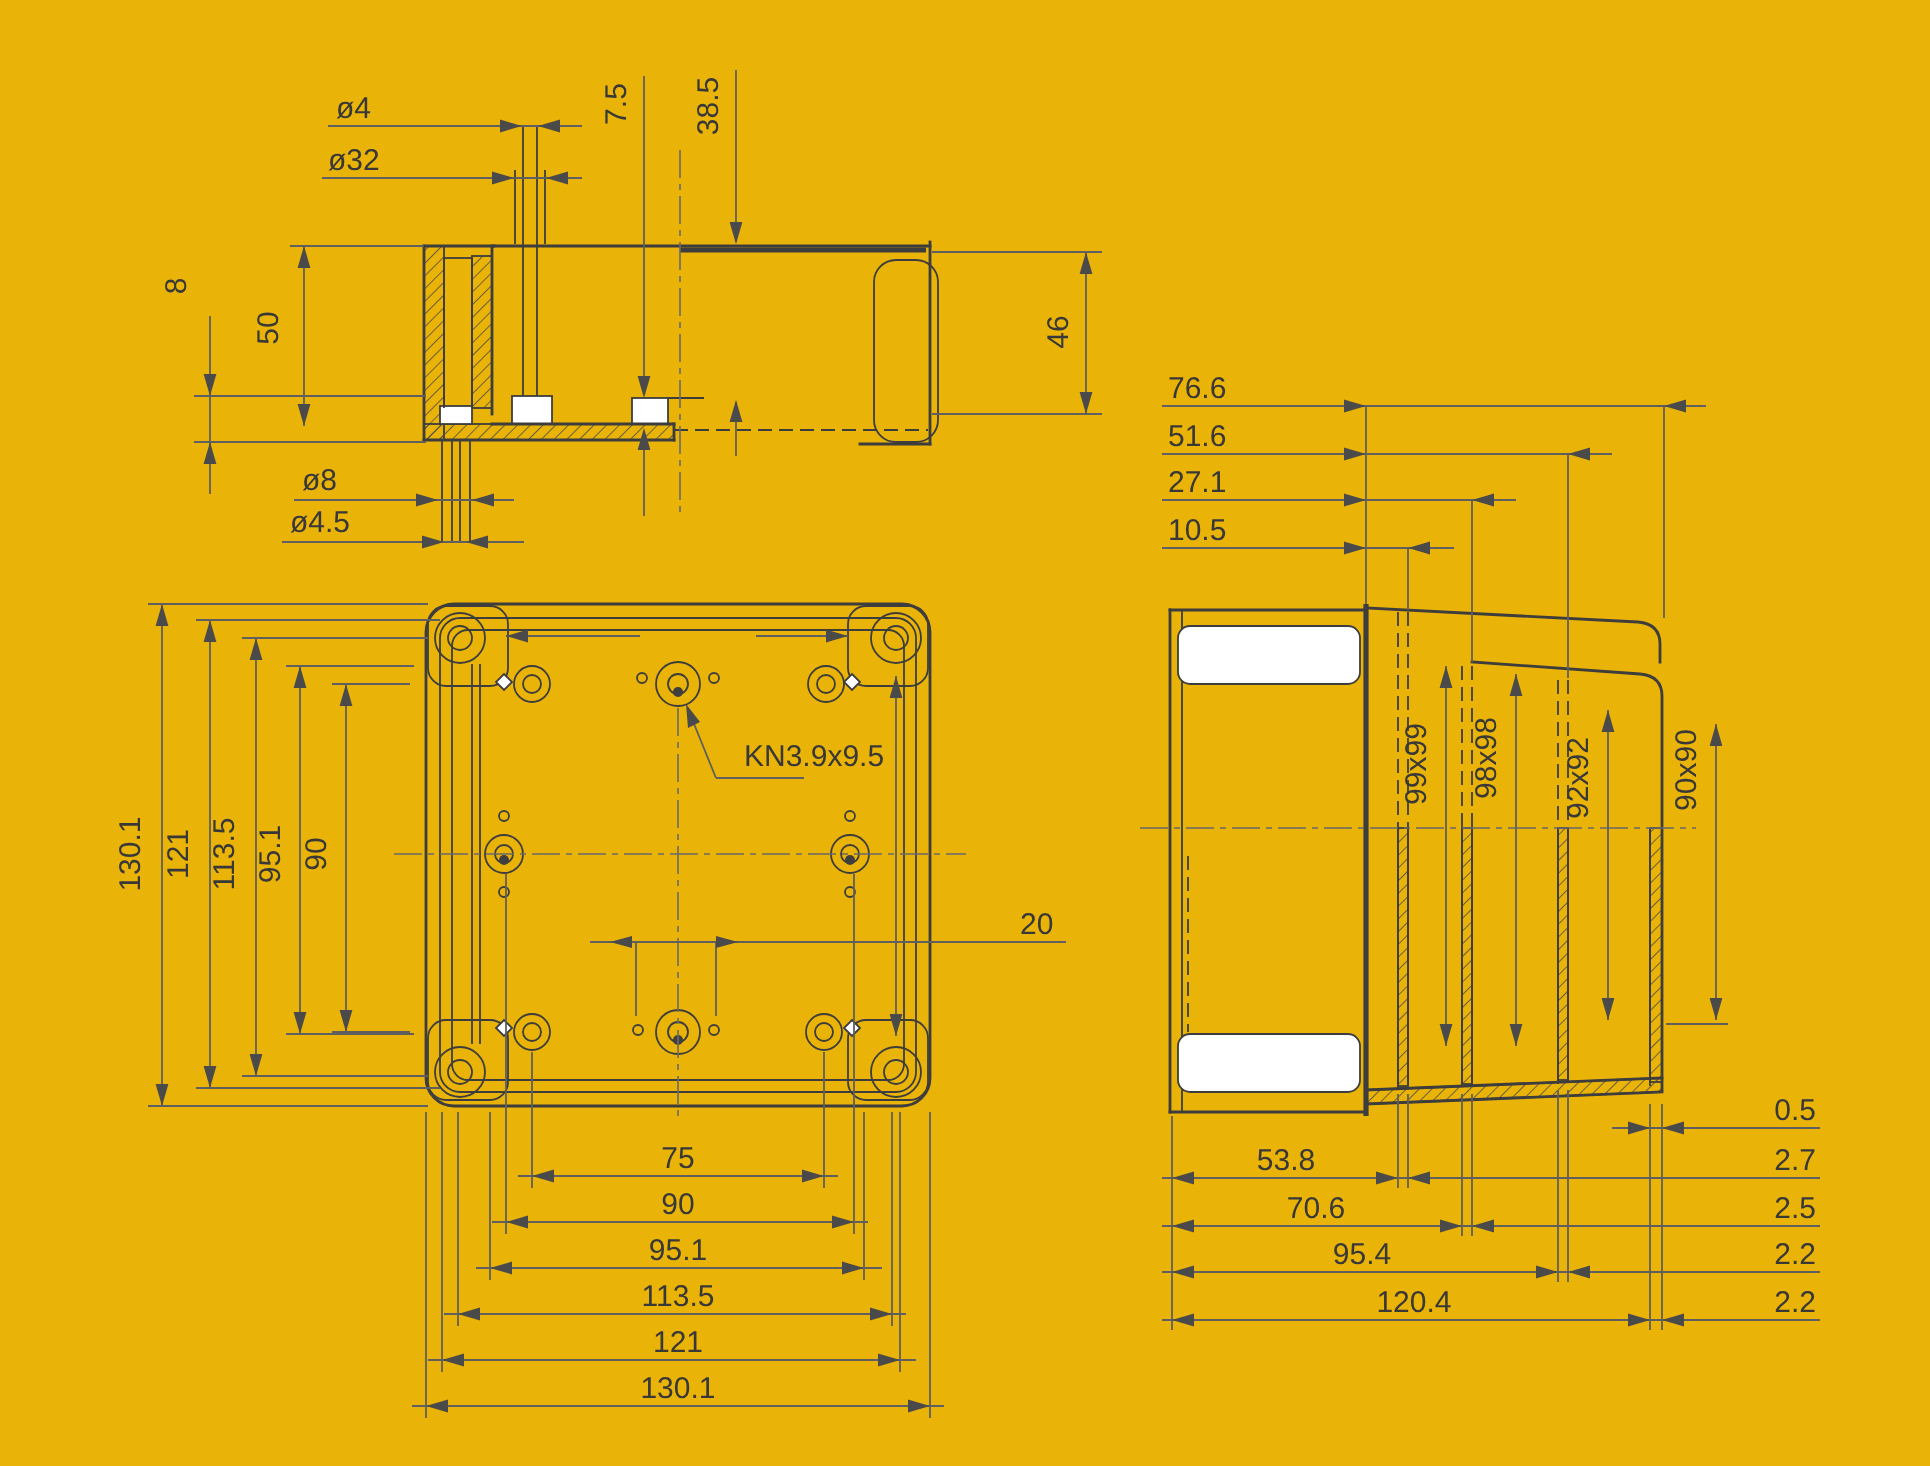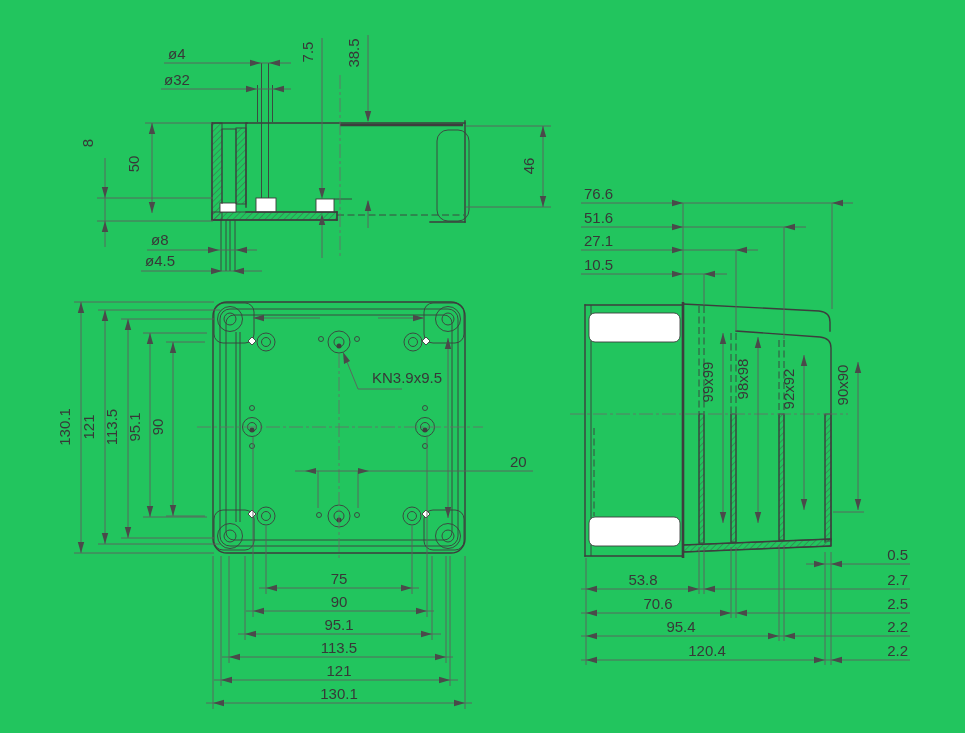--- a/index.html
+++ b/index.html
@@ -1,16 +1,16 @@
 <!DOCTYPE html>
 <html><head>
 <meta charset="utf-8">
 <style>
   html,body{margin:0;padding:0;background:#fff;}
-  .stage{position:relative;width:965px;height:733px;background:#22c55e;overflow:hidden;}
+  .stage{position:relative;width:965px;height:733px;background:#eab308;overflow:hidden;}
   svg{position:absolute;left:0;top:0;}
   .ol{stroke:#3d3d3d;stroke-width:1.4;fill:none;stroke-linecap:square;}
   .ol2{stroke:#3d3d3d;stroke-width:2.6;fill:none;}
   .tl{stroke:#3d3d3d;stroke-width:0.9;fill:none;}
   .dl{stroke:#5f5f5f;stroke-width:0.9;fill:none;}
   .dash{stroke:#3d3d3d;stroke-width:0.9;fill:none;stroke-dasharray:7 3.5;}
   .cl{stroke:#6a6a6a;stroke-width:0.8;fill:none;stroke-dasharray:14 3 3 3;}
   .ah{fill:#4a4a4a;stroke:none;}
   .bf{fill:#3f3f3f;stroke:none;}
   .wh{fill:#ffffff;stroke:#3d3d3d;stroke-width:0.9;}

